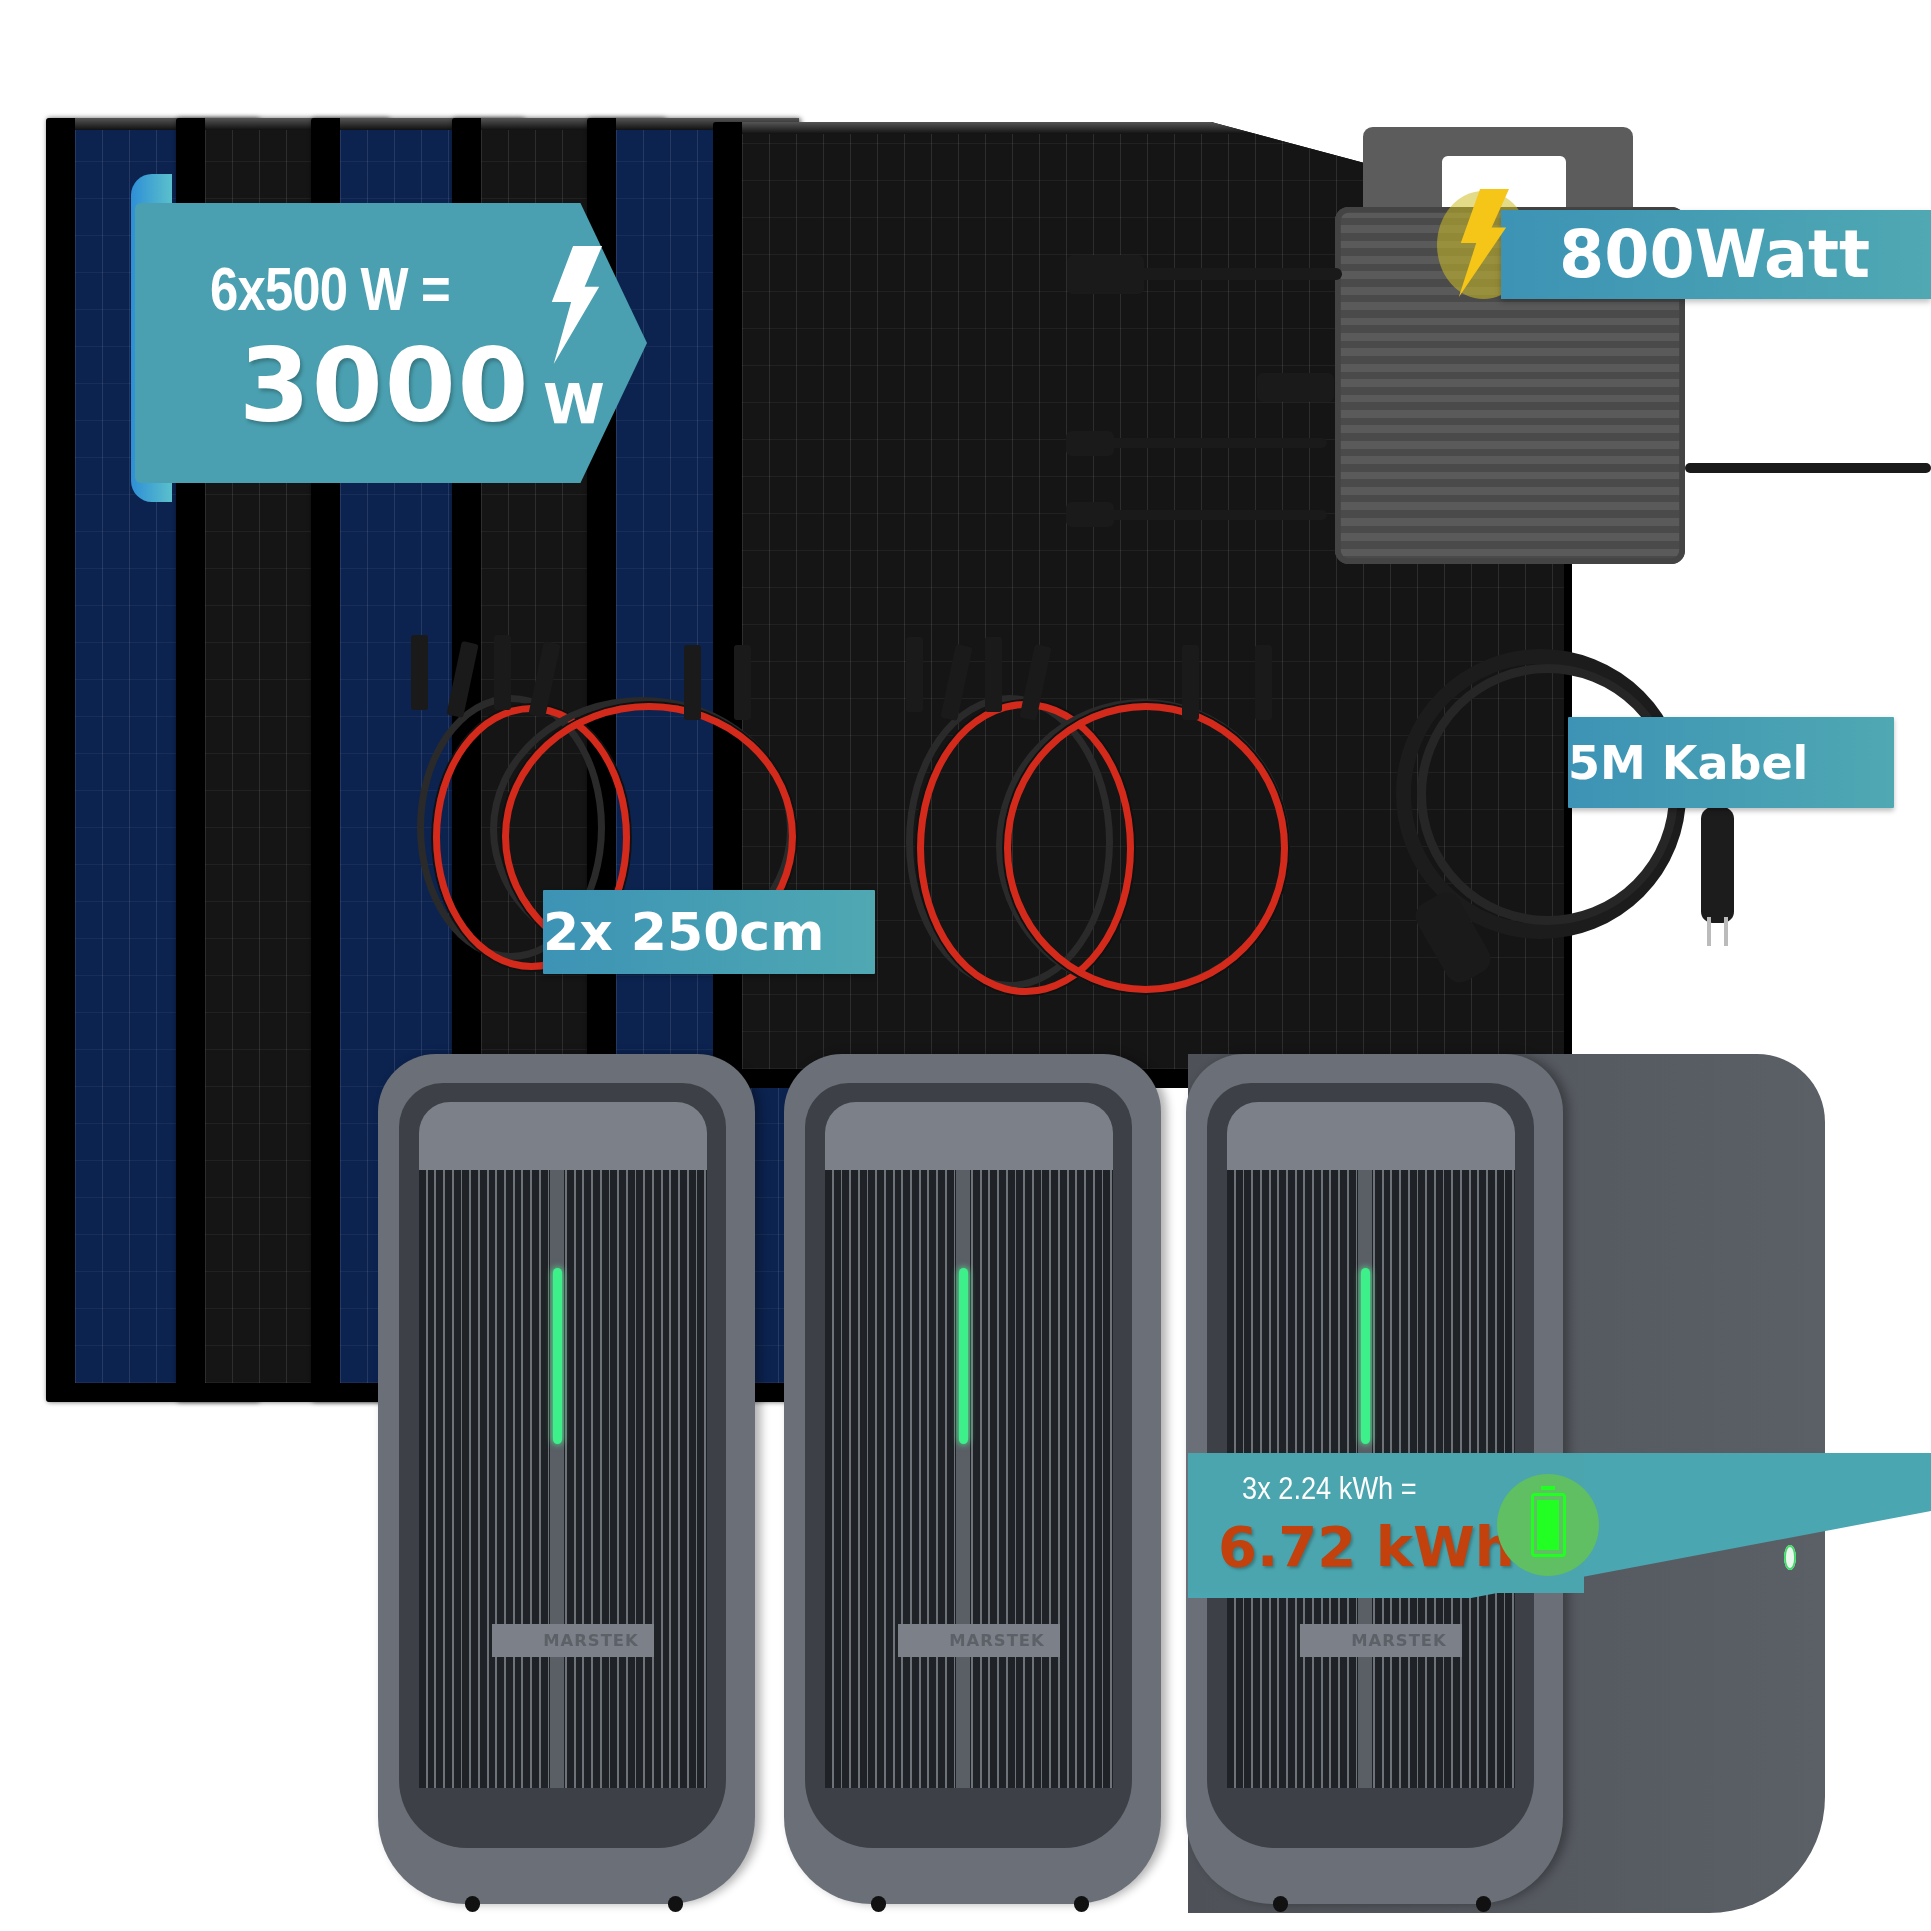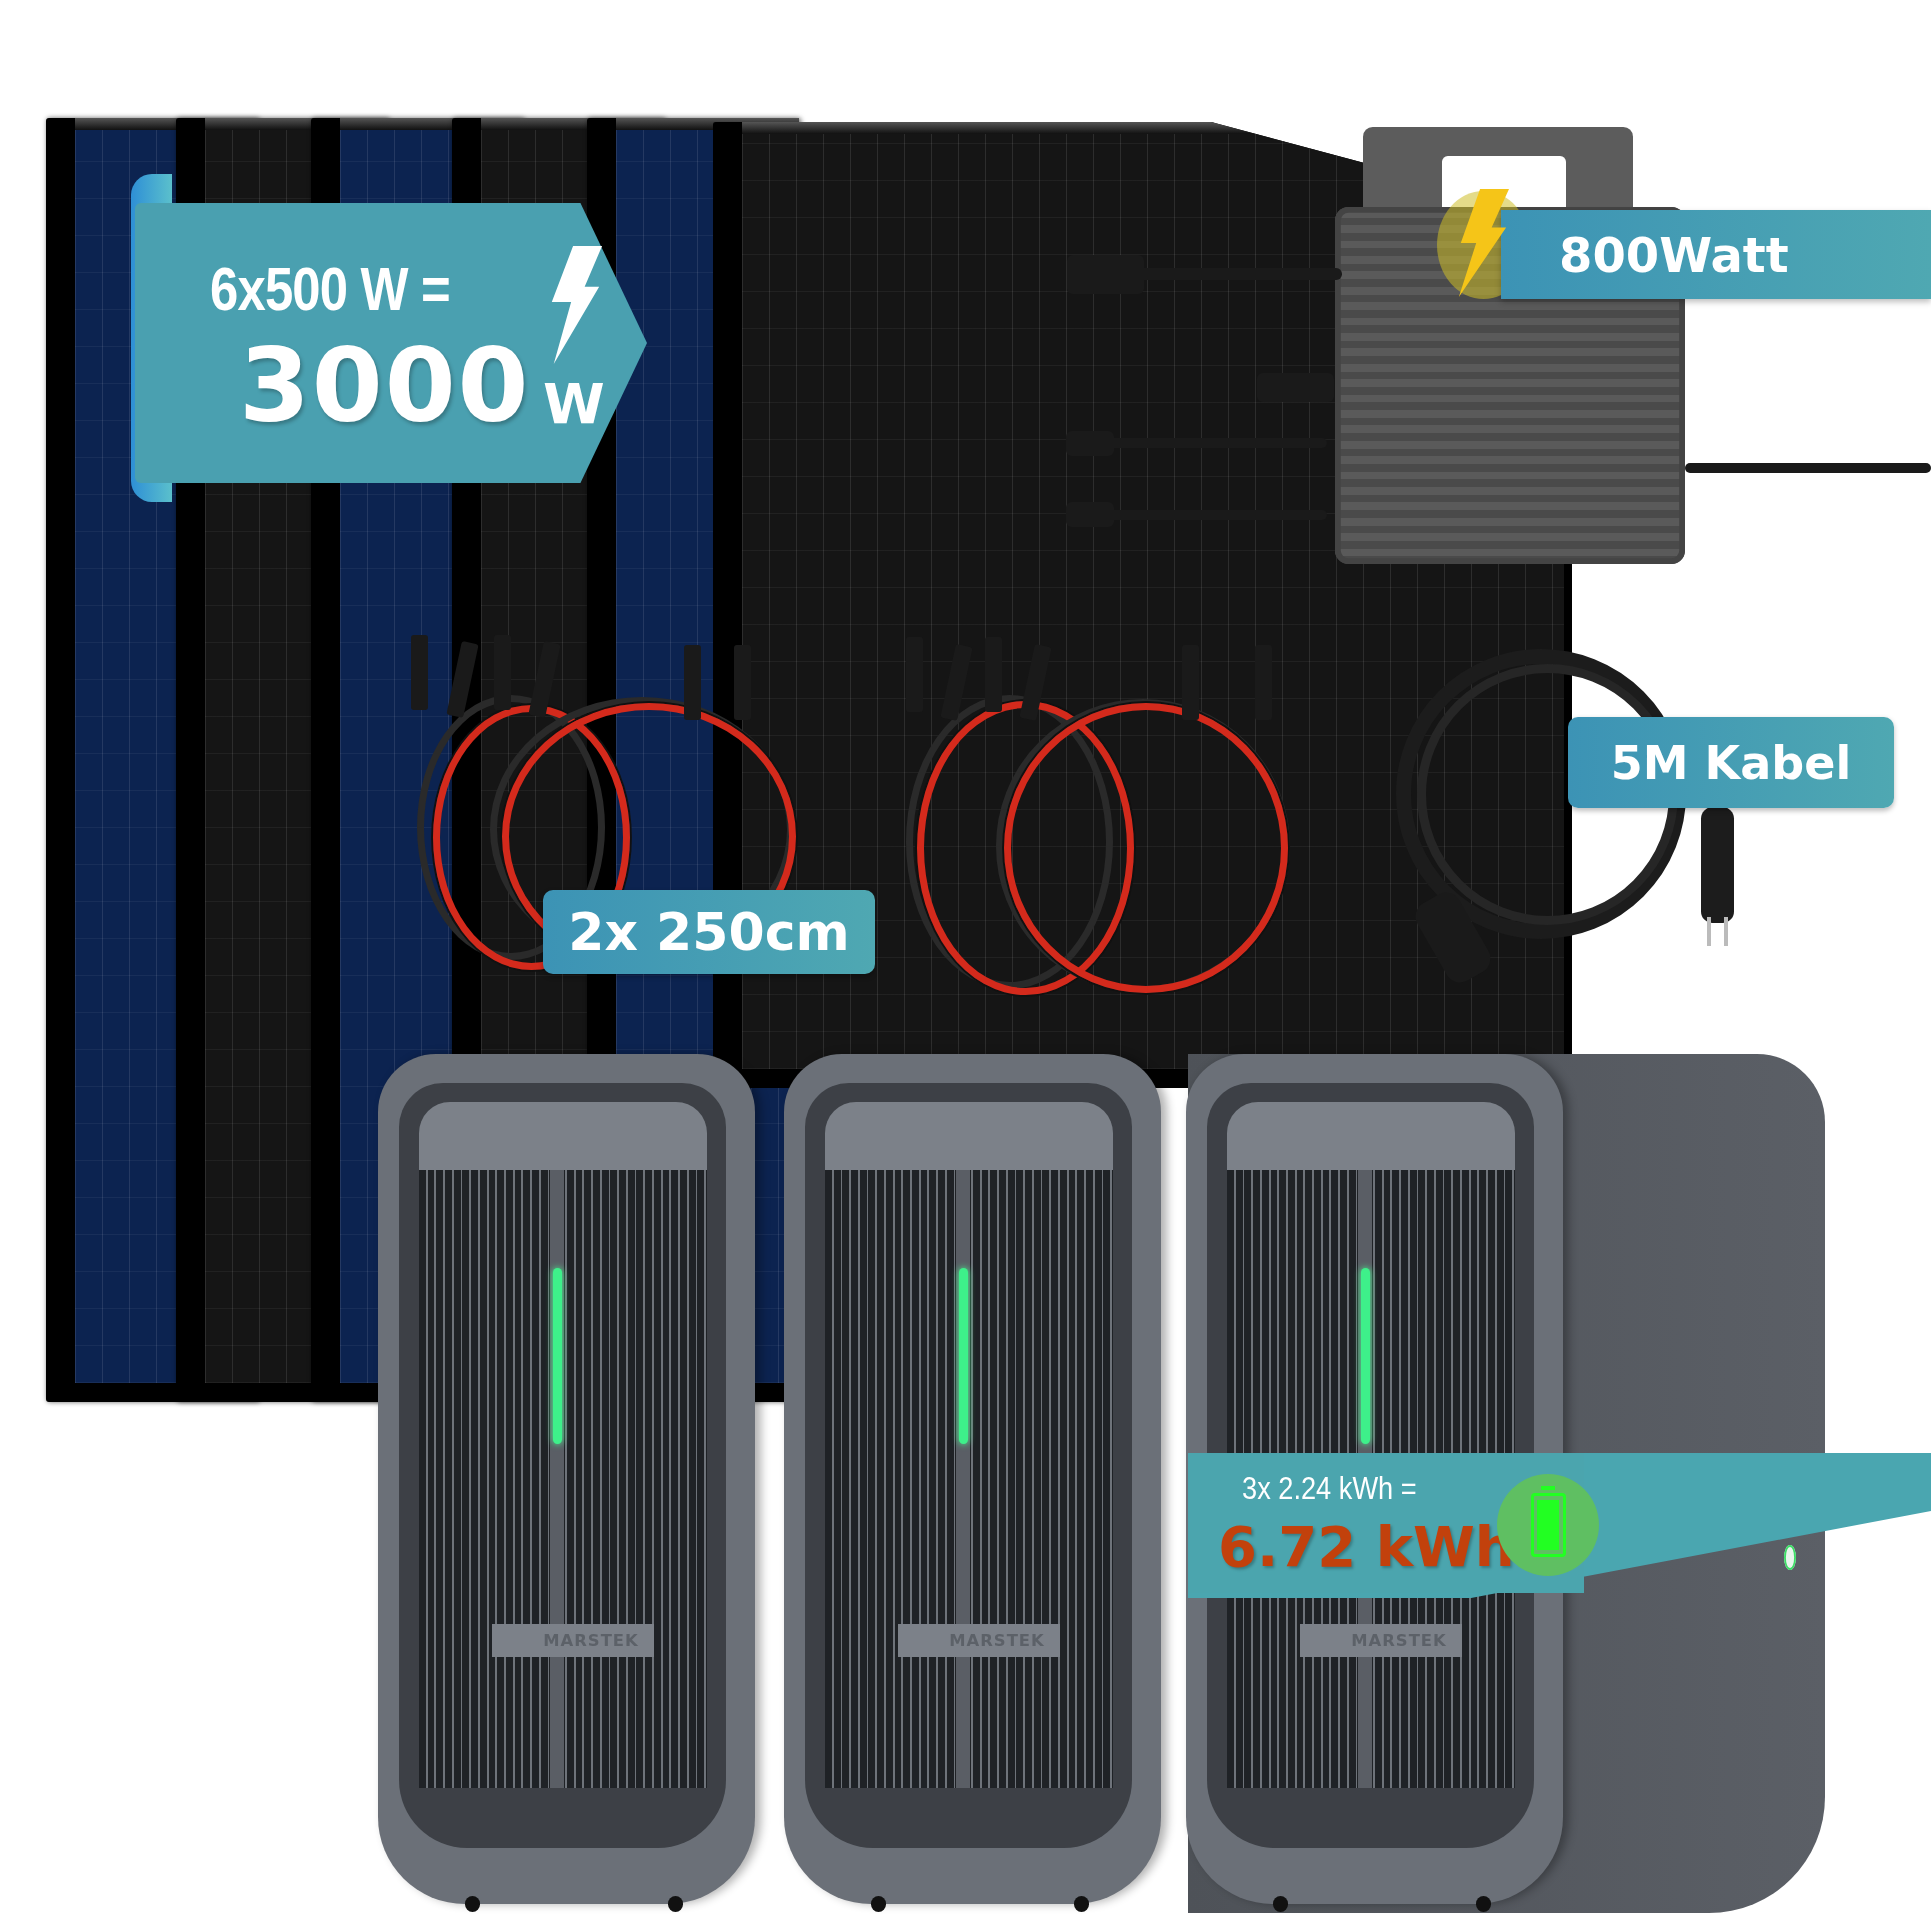--- a/index.html
+++ b/index.html
@@ -53,26 +53,26 @@
   }
   .ribbon-unit {
     position:absolute; left:543px; top:371px; color:#fff;
     font-family:"DejaVu Sans", sans-serif; font-weight:700; font-size:56px;
   }
   .ribbon-bolt { position:absolute; left:546px; top:246px; width:58px; height:118px; }
 
   .tag {
     position:absolute; color:#fff; font-weight:700;
     background:linear-gradient(90deg,#3c93b5,#4fa8b2);
-    border-radius:10px;
+    border-radius:1px;
     box-shadow:0 2.9px 5.8px rgba(0,0,0,.25);
-    display:flex; align-items:center; justify-content:center;
+    display:flex; align-items:center; justify-content:flex-start;
     font-family:"DejaVu Sans", sans-serif;
   }
-  .tag-watt { left:1501px; top:210px; width:430px; height:89px; font-size:48px; border-radius:0; justify-content:flex-start; padding-left:58px; box-sizing:border-box; }
+  .tag-watt { left:1501px; top:210px; width:430px; height:89px; font-size:65px; border-radius:0; justify-content:flex-start; padding-left:58px; box-sizing:border-box; }
   .tag-kabel { left:1568px; top:717px; width:326px; height:91px; font-size:46px; }
   .tag-cable250 { left:543px; top:890px; width:332px; height:84px; font-size:52px; }
 
   .watt-bolt-circle {
     position:absolute; left:1437px; top:191px; width:93px; height:108px; border-radius:50%;
     background:rgba(205,190,40,.55);
   }
   .watt-bolt { position:absolute; left:1453px; top:189px; width:58px; height:108px; }
 
   

